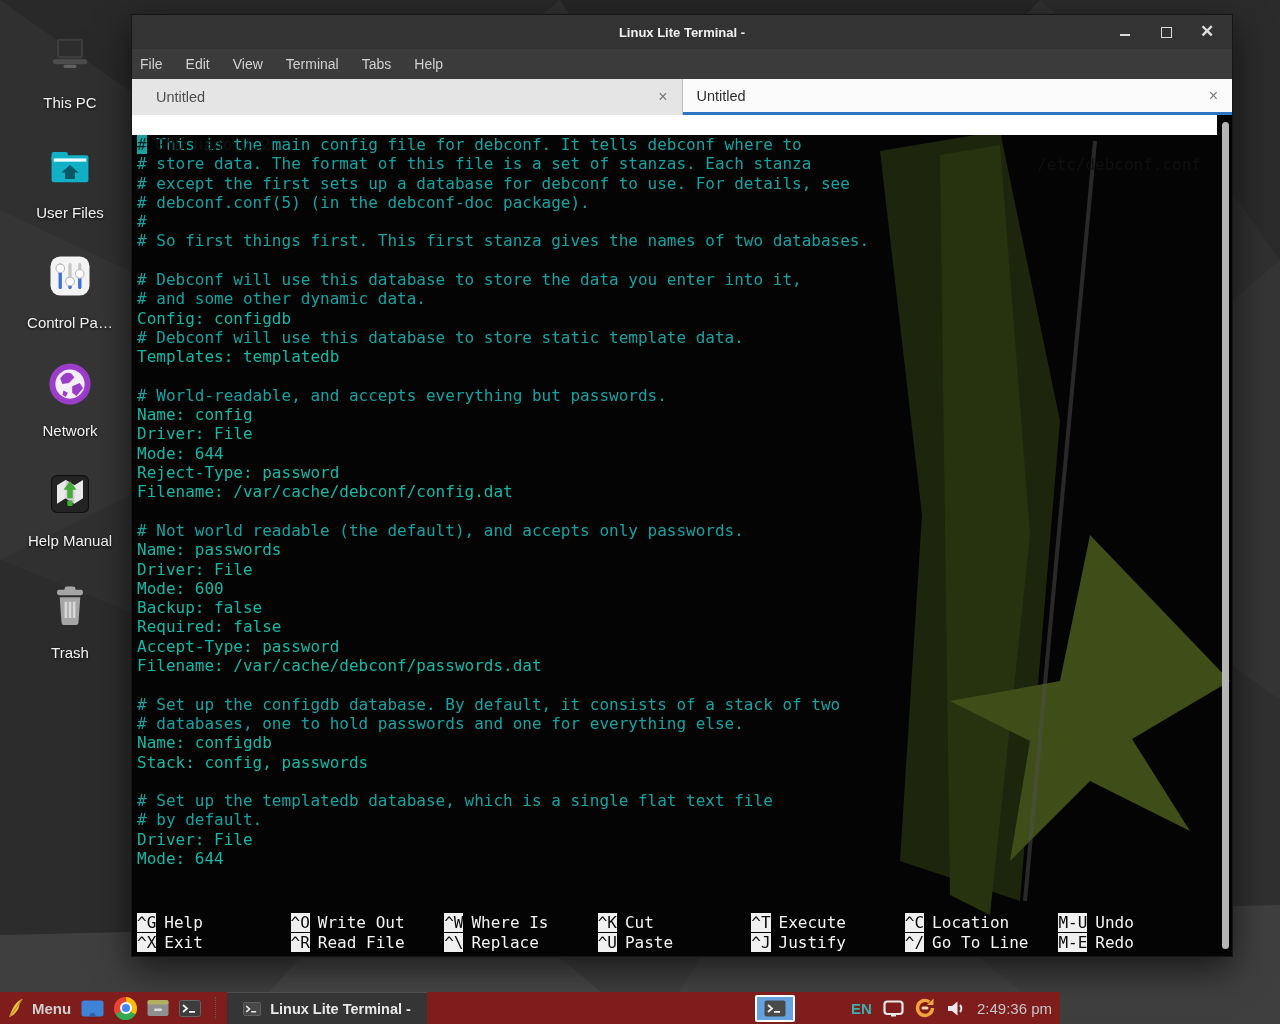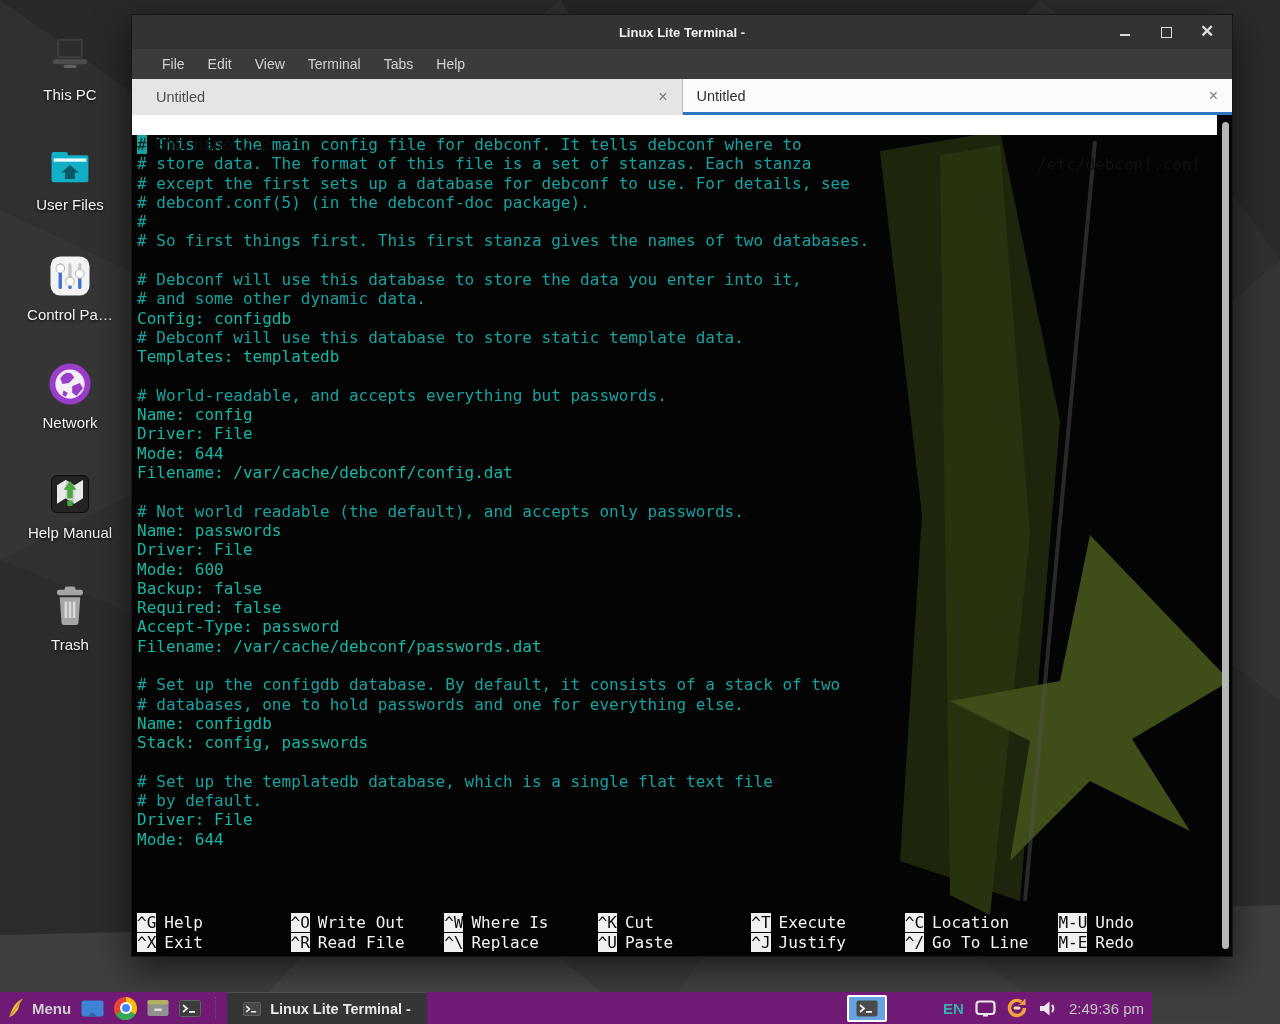--- a/index.html
+++ b/index.html
@@ -5,39 +5,39 @@
   * { margin:0; padding:0; box-sizing:border-box; }
   html,body { width:1280px; height:1024px; overflow:hidden; background:#303030;
               font-family:"Liberation Sans", sans-serif; }
 
   .wallpaper { position:absolute; left:0; top:0; z-index:0; }
 
   
   .desktop { position:absolute; left:0; top:0; width:130px; height:960px; z-index:1; }
   .desk-icon { position:absolute; left:10px; width:120px; text-align:center; cursor:default; }
   .di-art { display:block; margin:0 auto; }
-  .di-label { display:block; margin-top:4px; font-size:15px; color:#f2f2f2;
+  .di-label { display:block; margin-top:12px; font-size:15px; color:#f2f2f2;
               text-shadow:0 1px 3px rgba(0,0,0,.9); }
 
   
   .window { position:absolute; left:131px; top:14px; width:1102px; height:943px; z-index:2;
             display:flex; flex-direction:column;
             box-shadow:0 12px 34px rgba(0,0,0,.6); border:1px solid #161616; }
   .titlebar { height:34px; background:#333333; position:relative; flex:0 0 auto;
               display:flex; align-items:center; }
   .title-text { position:absolute; left:0; right:0; text-align:center; color:#f0f0f0;
                 font-size:13px; font-weight:bold; }
   .winbtns { margin-left:auto; display:flex; align-items:center; gap:27px; padding-right:18px; z-index:1; }
   .wb { width:14px; height:14px; position:relative; cursor:pointer; }
   .wb-min::after { content:""; position:absolute; left:2px; bottom:3px; width:10px; height:2px; background:#dcdcdc; }
   .wb-max::after { content:""; position:absolute; left:2px; top:2px; width:9px; height:9px; border:1.6px solid #dcdcdc; }
   .wb-close { color:#dcdcdc; font-size:17px; line-height:14px; text-align:center; font-weight:bold; }
 
   .menubar { height:30px; background:#3b3b3b; display:flex; align-items:center;
-             gap:23px; padding-left:30px; flex:0 0 auto; }
+             gap:23px; padding-left:8px; flex:0 0 auto; }
   .menu-item { color:#d2d2d2; font-size:14px; cursor:pointer; }
 
   .tabbar { height:36px; display:flex; flex:0 0 auto; background:#cfcfcf; }
   .tab { flex:1 1 0; display:flex; align-items:center; padding:0 14px; position:relative; cursor:pointer; }
   .tab.inactive { background:#e5e5e5; color:#4d4d4d; border-right:1px solid #bdbdbd; }
   .tab.inactive .tab-label { padding-left:10px; }
   .tab.active { background:#fbfbfb; color:#2d2d2d; border-bottom:3px solid #2d76c4; }
   .tab-label { font-size:14.5px; }
   .tab-close { margin-left:auto; color:#7a7a7a; font-size:16px; line-height:16px; cursor:pointer; }
 
@@ -61,22 +61,22 @@
   .nano-shortcuts { position:absolute; left:5px; right:20px; bottom:4px; z-index:1;
                     display:grid; grid-template-columns:repeat(7,1fr); grid-auto-rows:19.3px;
                     font-size:16px; line-height:19.3px; white-space:pre; }
   .skey { background:#f0f0f0; color:#0a0a0a; }
   .slbl { color:#f4f4f4; margin-left:8px; }
 
   .term-scroll { position:absolute; right:3px; top:7px; bottom:7px; width:7px; z-index:2;
                  background:#b6b6b6; border-radius:4px; cursor:pointer; }
 
   
-  .taskbar { position:absolute; left:0; bottom:0; width:1152px; height:32px; z-index:3;
-             background:#701a75; display:flex; align-items:center; }
+  .taskbar { position:absolute; left:0; bottom:0; width:1060px; height:32px; z-index:3;
+             background:#7f1d1d; display:flex; align-items:center; }
   .menu-btn { display:flex; align-items:center; gap:8px; padding:0 10px 0 6px; height:32px; cursor:pointer; }
   .menu-label { color:#cfcfcf; font-size:15px; font-weight:bold; }
   .launcher { margin-right:10px; display:flex; align-items:center; cursor:pointer; }
   .chrome { width:23px; height:23px; border-radius:50%; position:relative;
             background:conic-gradient(from -120deg,#ea4335 0 120deg,#fbbc05 0 240deg,#34a853 0 360deg); }
   .chrome i { position:absolute; left:50%; top:50%; transform:translate(-50%,-50%);
               width:12px; height:12px; border-radius:50%; background:#fff; }
   .chrome i::after { content:""; position:absolute; left:2px; top:2px; width:8px; height:8px;
                      border-radius:50%; background:#4285f4; }
   .sep { width:4px; height:22px; border-left:1px dotted #5c5c5c; margin:0 8px 0 4px; }
@@ -235,20 +235,21 @@
           <div class="nline"><span class="comment"># Debconf will use this database to store the data you enter into it,</span></div>
           <div class="nline"><span class="comment"># and some other dynamic data.</span></div>
           <div class="nline"><span class="plain">Config: configdb</span></div>
           <div class="nline"><span class="comment"># Debconf will use this database to store static template data.</span></div>
           <div class="nline"><span class="plain">Templates: templatedb</span></div>
           <div class="nline"><span class="plain"> </span></div>
           <div class="nline"><span class="comment"># World-readable, and accepts everything but passwords.</span></div>
           <div class="nline"><span class="plain">Name: config</span></div>
           <div class="nline"><span class="plain">Driver: File</span></div>
           <div class="nline"><span class="plain">Mode: 644</span></div>
+          <div class="nline"><span class="plain">Reject-Type: password</span></div>
           <div class="nline"><span class="plain">Filename: /var/cache/debconf/config.dat</span></div>
           <div class="nline"><span class="plain"> </span></div>
           <div class="nline"><span class="comment"># Not world readable (the default), and accepts only passwords.</span></div>
           <div class="nline"><span class="plain">Name: passwords</span></div>
           <div class="nline"><span class="plain">Driver: File</span></div>
           <div class="nline"><span class="plain">Mode: 600</span></div>
           <div class="nline"><span class="plain">Backup: false</span></div>
           <div class="nline"><span class="plain">Required: false</span></div>
           <div class="nline"><span class="plain">Accept-Type: password</span></div>
           <div class="nline"><span class="plain">Filename: /var/cache/debconf/passwords.dat</span></div>

